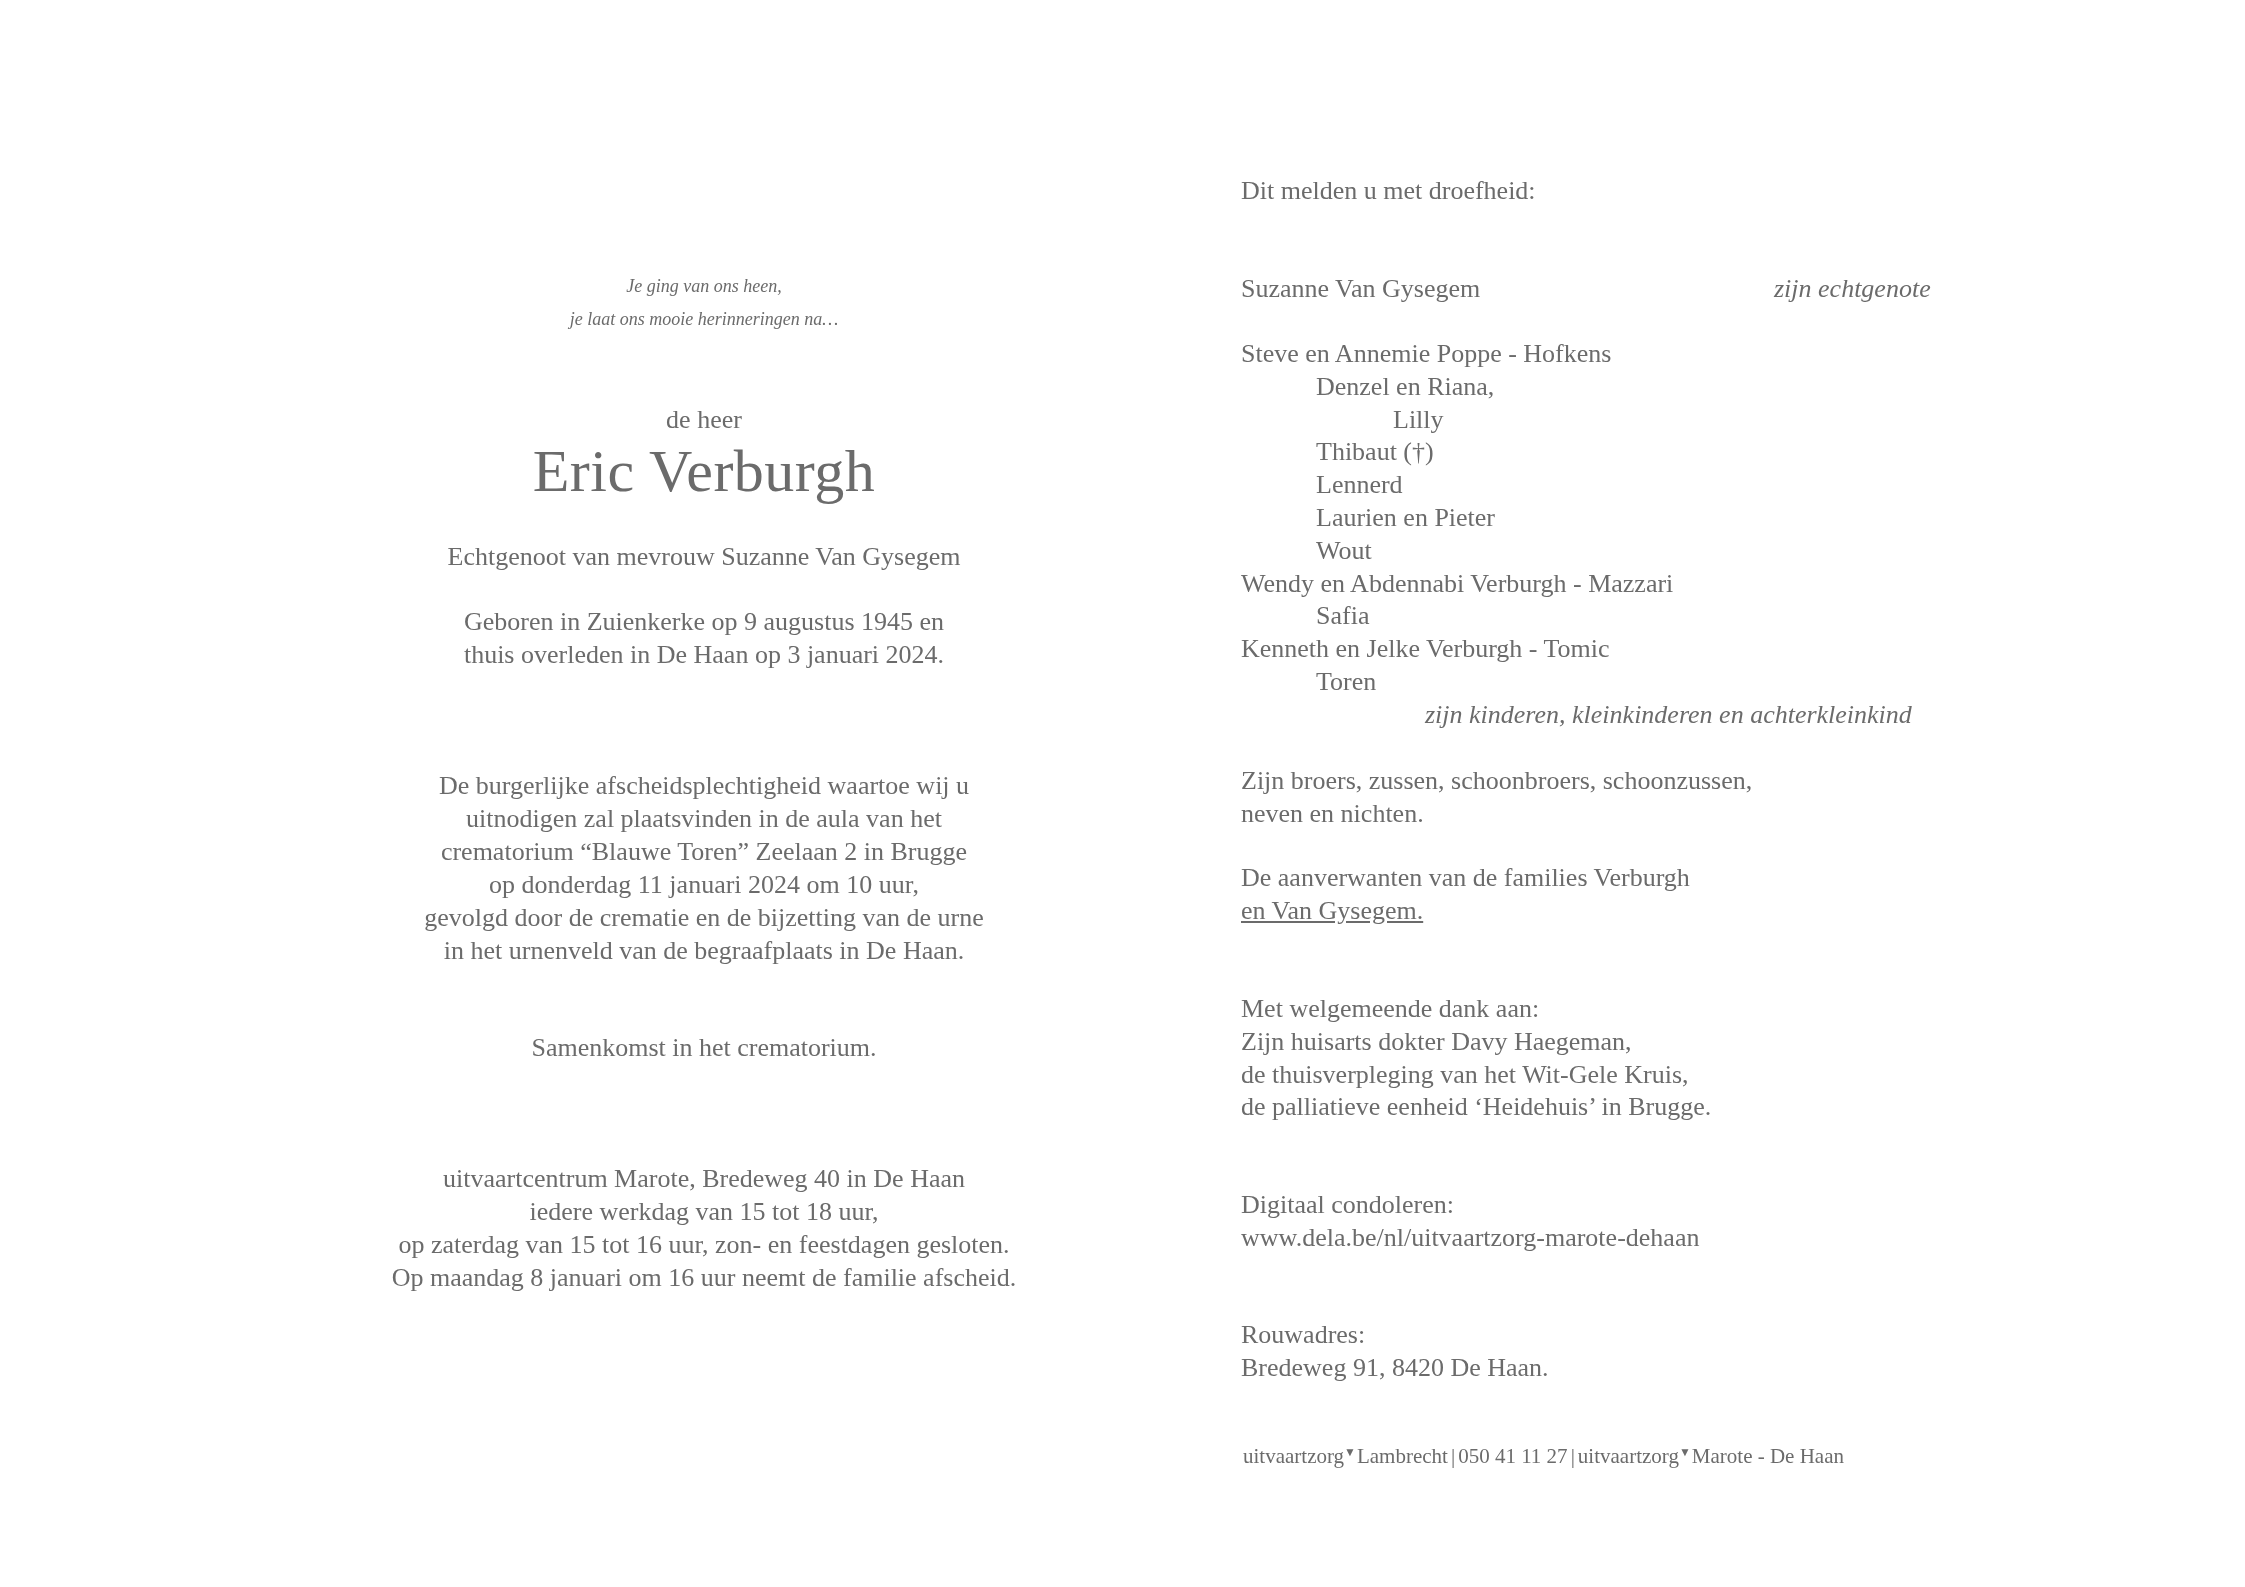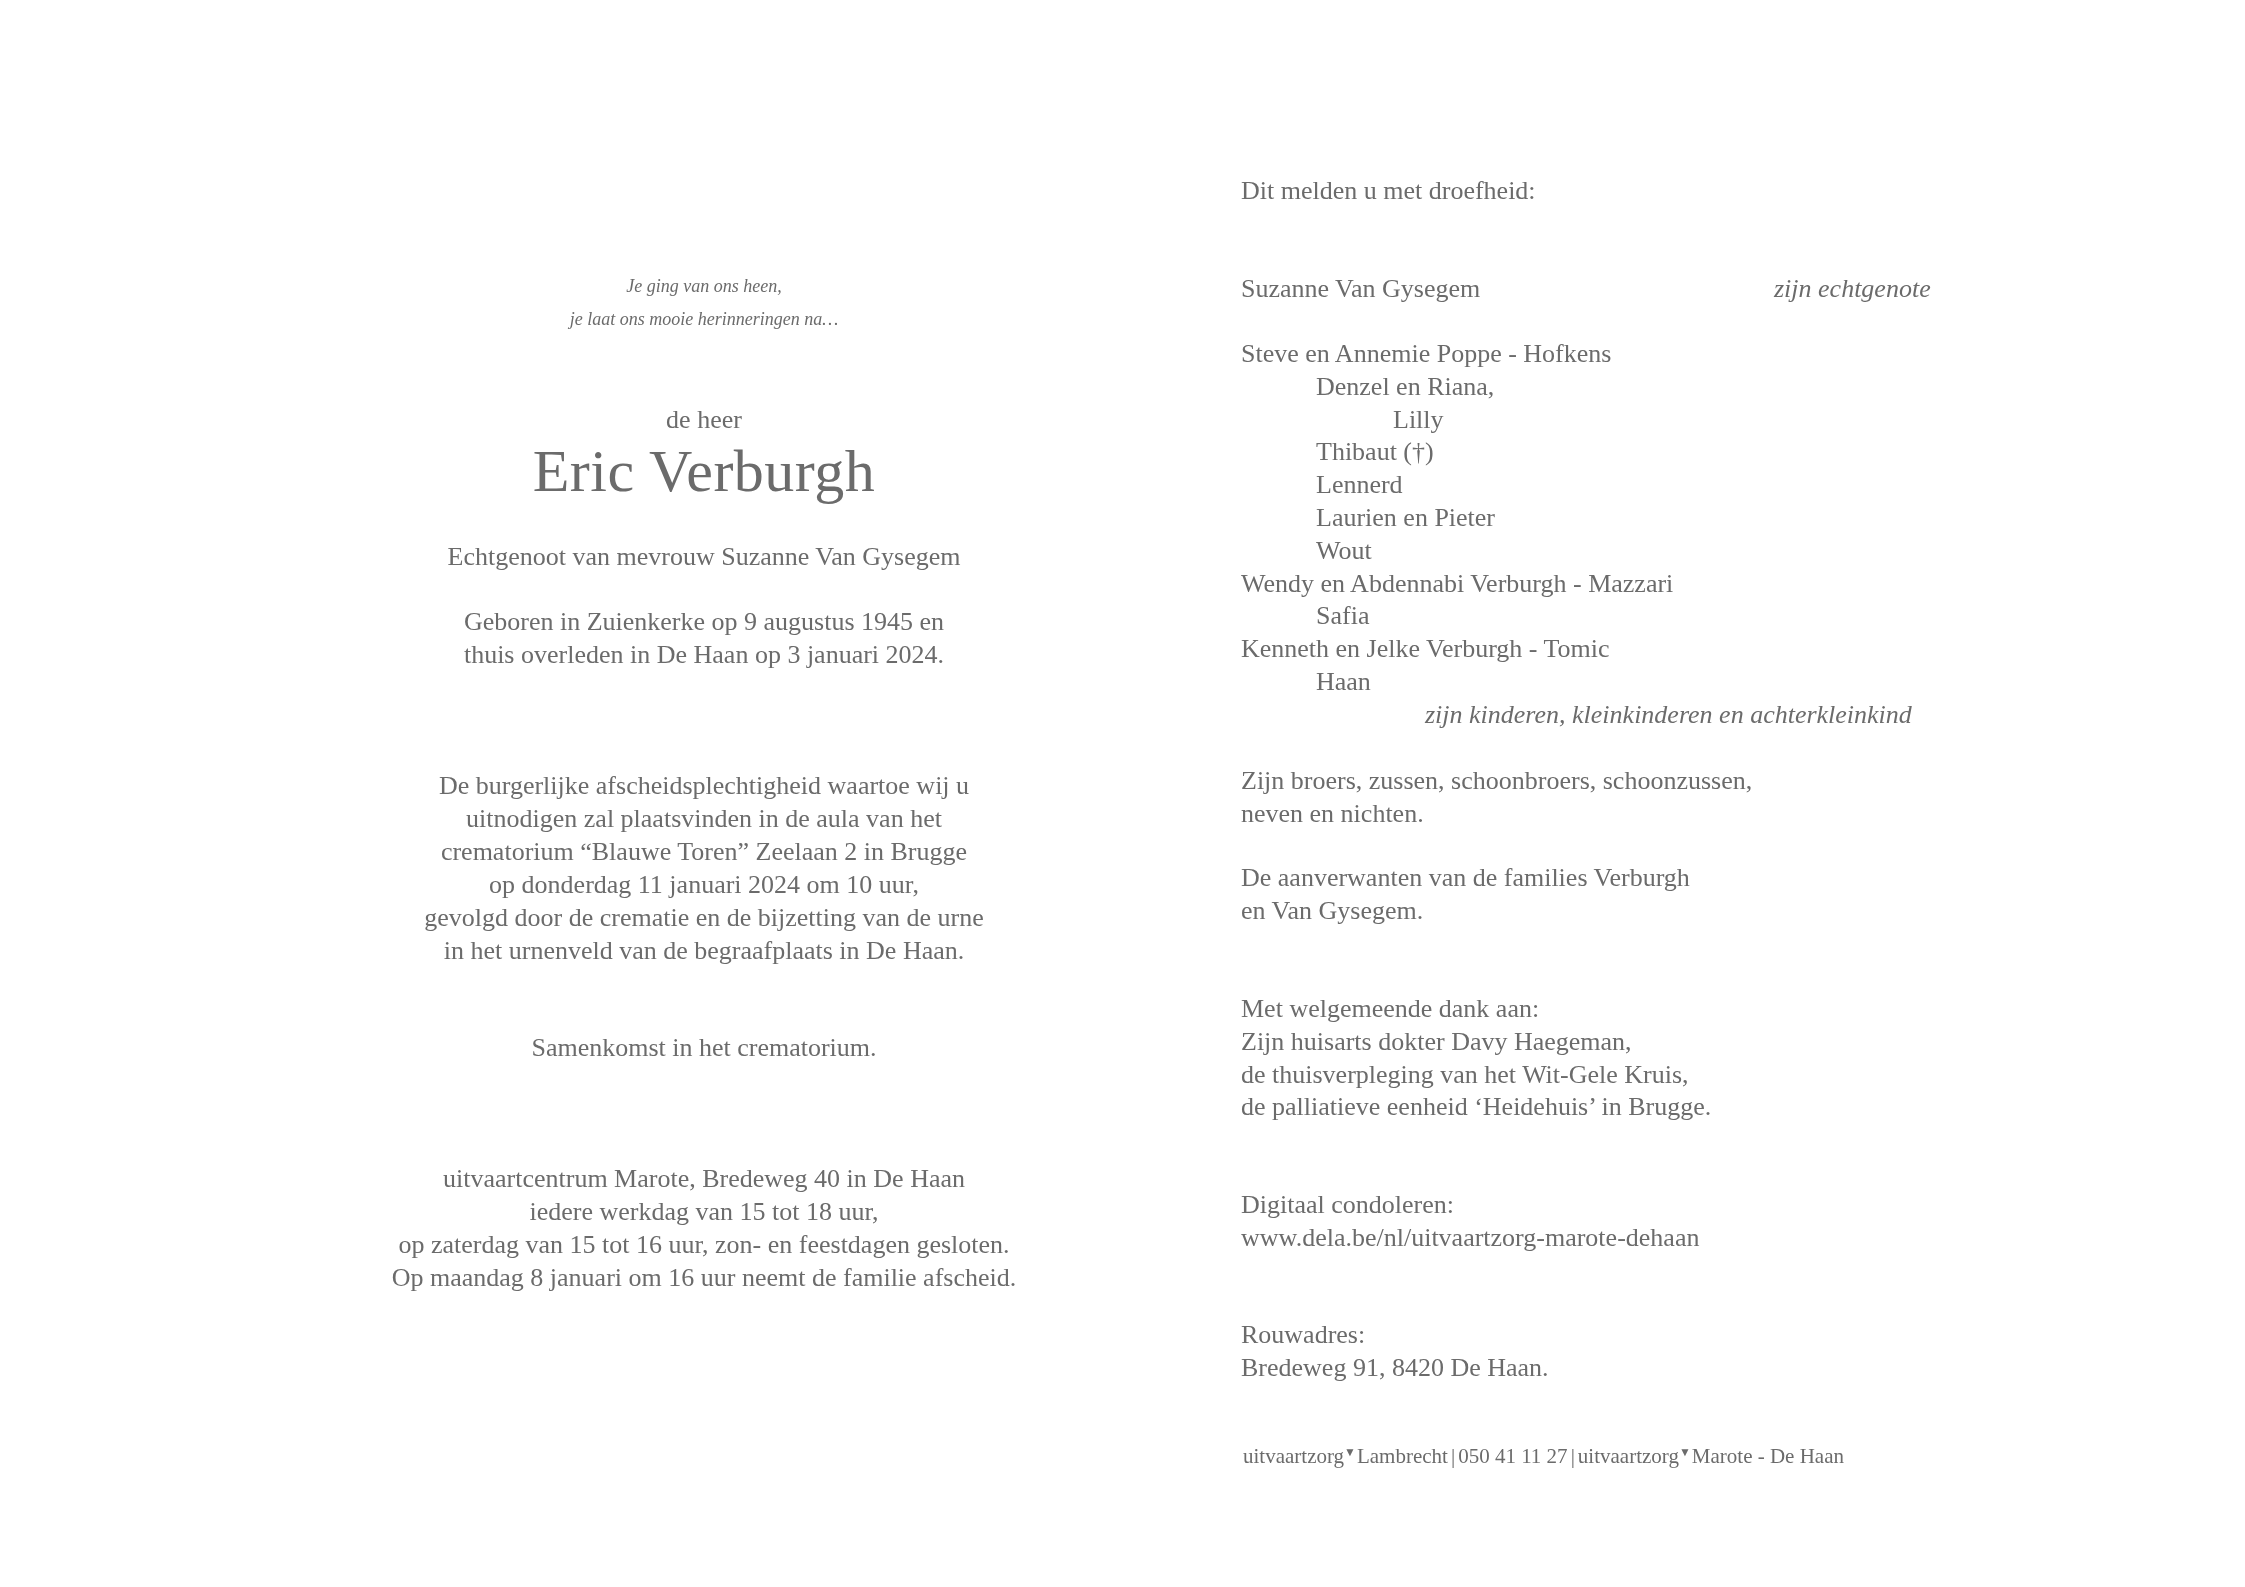--- a/index.html
+++ b/index.html
@@ -67,28 +67,28 @@
   <div class="r-line" style="top:337px; left:0;">Steve en Annemie Poppe - Hofkens</div>
   <div class="r-line" style="top:370px; left:75px;">Denzel en Riana,</div>
   <div class="r-line" style="top:403px; left:152px;text-align:right;">Lilly</div>
   <div class="r-line" style="top:435px; left:75px;">Thibaut (†)</div>
   <div class="r-line" style="top:468px; left:75px;">Lennerd</div>
   <div class="r-line" style="top:501px; left:75px;">Laurien en Pieter</div>
   <div class="r-line" style="top:534px; left:75px;">Wout</div>
   <div class="r-line" style="top:567px; left:0;">Wendy en Abdennabi Verburgh - Mazzari</div>
   <div class="r-line" style="top:599px; left:75px;">Safia</div>
   <div class="r-line" style="top:632px; left:0;">Kenneth en Jelke Verburgh - Tomic</div>
-  <div class="r-line" style="top:665px; left:75px;">Haan</div>
+  <div class="r-line" style="top:665px; left:75px;">Toren</div>
   <div class="r-line ital" style="top:698px; left:184px;">zijn kinderen, kleinkinderen en achterkleinkind</div>
 
   <div class="r-line" style="top:764px; left:0;">Zijn broers, zussen, schoonbroers, schoonzussen,</div>
   <div class="r-line" style="top:797px; left:0;">neven en nichten.</div>
 
   <div class="r-line" style="top:861px; left:0;text-align:center;">De aanverwanten van de families Verburgh</div>
-  <div class="r-line" style="top:894px; left:0;">en Van Gysegem.</div>
+  <div class="r-line" style="top:894px; left:0;text-decoration:underline;">en Van Gysegem.</div>
 
   <div class="r-line" style="top:992px; left:0;">Met welgemeende dank aan:</div>
   <div class="r-line" style="top:1025px; left:0;">Zijn huisarts dokter Davy Haegeman,</div>
   <div class="r-line" style="top:1058px; left:0;">de thuisverpleging van het Wit-Gele Kruis,</div>
   <div class="r-line" style="top:1090px; left:0;">de palliatieve eenheid ‘Heidehuis’ in Brugge.</div>
 
   <div class="r-line" style="top:1188px; left:0;">Digitaal condoleren:</div>
   <div class="r-line" style="top:1221px; left:0;">www.dela.be/nl/uitvaartzorg-marote-dehaan</div>
 
   <div class="r-line" style="top:1318px; left:0;">Rouwadres:</div>

